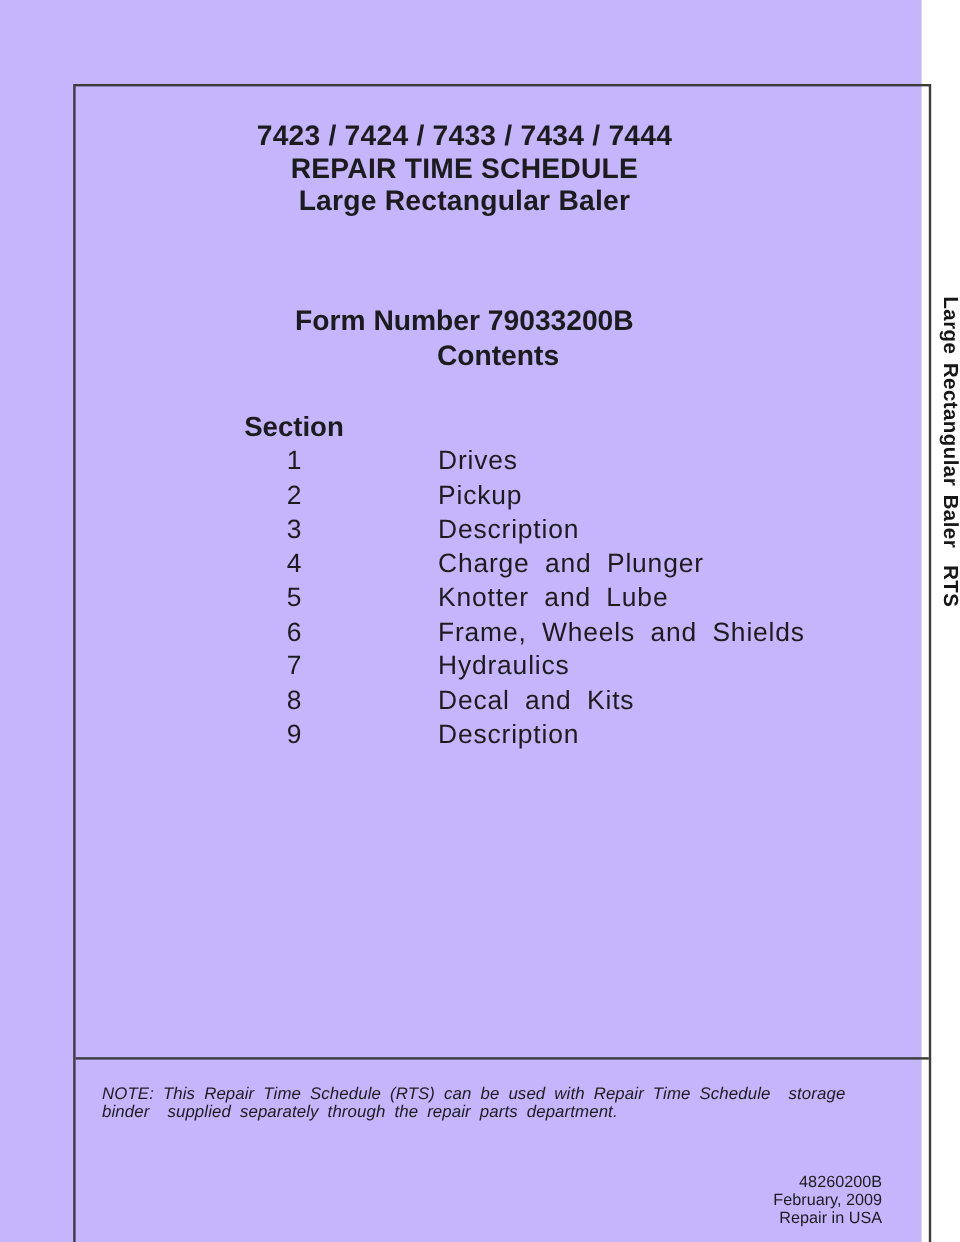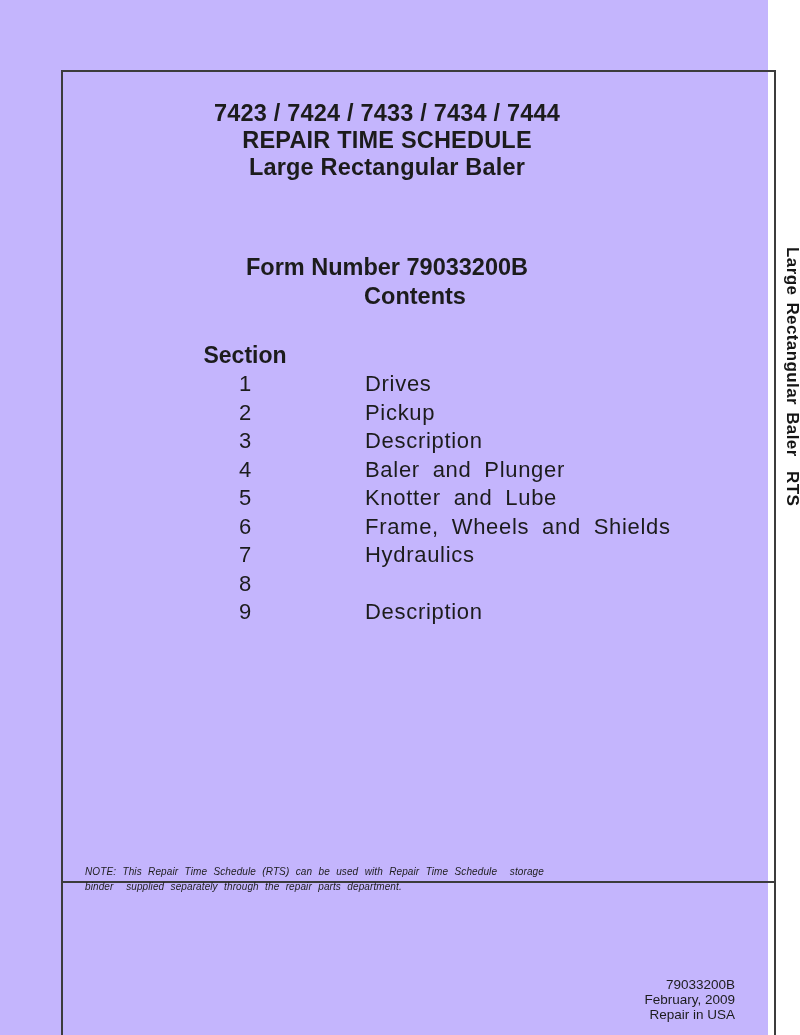--- a/index.html
+++ b/index.html
@@ -100,24 +100,24 @@
     position: absolute;
     left: 0;
     right: 0;
     top: 809px;
     height: 2px;
     background: #3c3c3c;
   }
   .note {
     position: absolute;
     left: 22px;
-    top: 793px;
+    top: 832px;
     width: 665px;
     font-style: italic;
-    font-size: 10px;
+    font-size: 14px;
     line-height: 14.5px;
     word-spacing: 3.5px;
     letter-spacing: 0.1px;
   }
   .footer-block {
     position: absolute;
     top: 905px;
     right: 39px;
     text-align: right;
     font-size: 13.5px;
@@ -167,52 +167,53 @@
       <div class="toc-row">
         <div class="col-num">2</div>
         <div class="col-desc">Pickup</div>
       </div>
       <div class="toc-row">
         <div class="col-num">3</div>
         <div class="col-desc">Description</div>
       </div>
       <div class="toc-row">
         <div class="col-num">4</div>
-        <div class="col-desc">Baler and Plunger</div>
+        <div class="col-desc">Charge and Plunger</div>
       </div>
       <div class="toc-row">
         <div class="col-num">5</div>
         <div class="col-desc">Knotter and Lube</div>
       </div>
       <div class="toc-row">
         <div class="col-num">6</div>
         <div class="col-desc">Frame, Wheels and Shields</div>
       </div>
       <div class="toc-row">
         <div class="col-num">7</div>
         <div class="col-desc">Hydraulics</div>
       </div>
       <div class="toc-row">
         <div class="col-num">8</div>
+        <div class="col-desc">Decal and Kits</div>
       </div>
       <div class="toc-row">
         <div class="col-num">9</div>
         <div class="col-desc">Description</div>
       </div>
     </div>
 
     <div class="note-divider"></div>
 
     <div class="note">
       <div>NOTE: This Repair Time Schedule (RTS) can be used with Repair Time Schedule&nbsp; storage</div>
       <div>binder&nbsp; supplied separately through the repair parts department.</div>
     </div>
 
     <div class="footer-block">
-      <div>79033200B</div>
+      <div>48260200B</div>
       <div>February, 2009</div>
       <div>Repair in USA</div>
     </div>
 
   </div>
 
   <div class="spine-label">Large Rectangular Baler&nbsp; RTS</div>
 
 </div>
 

